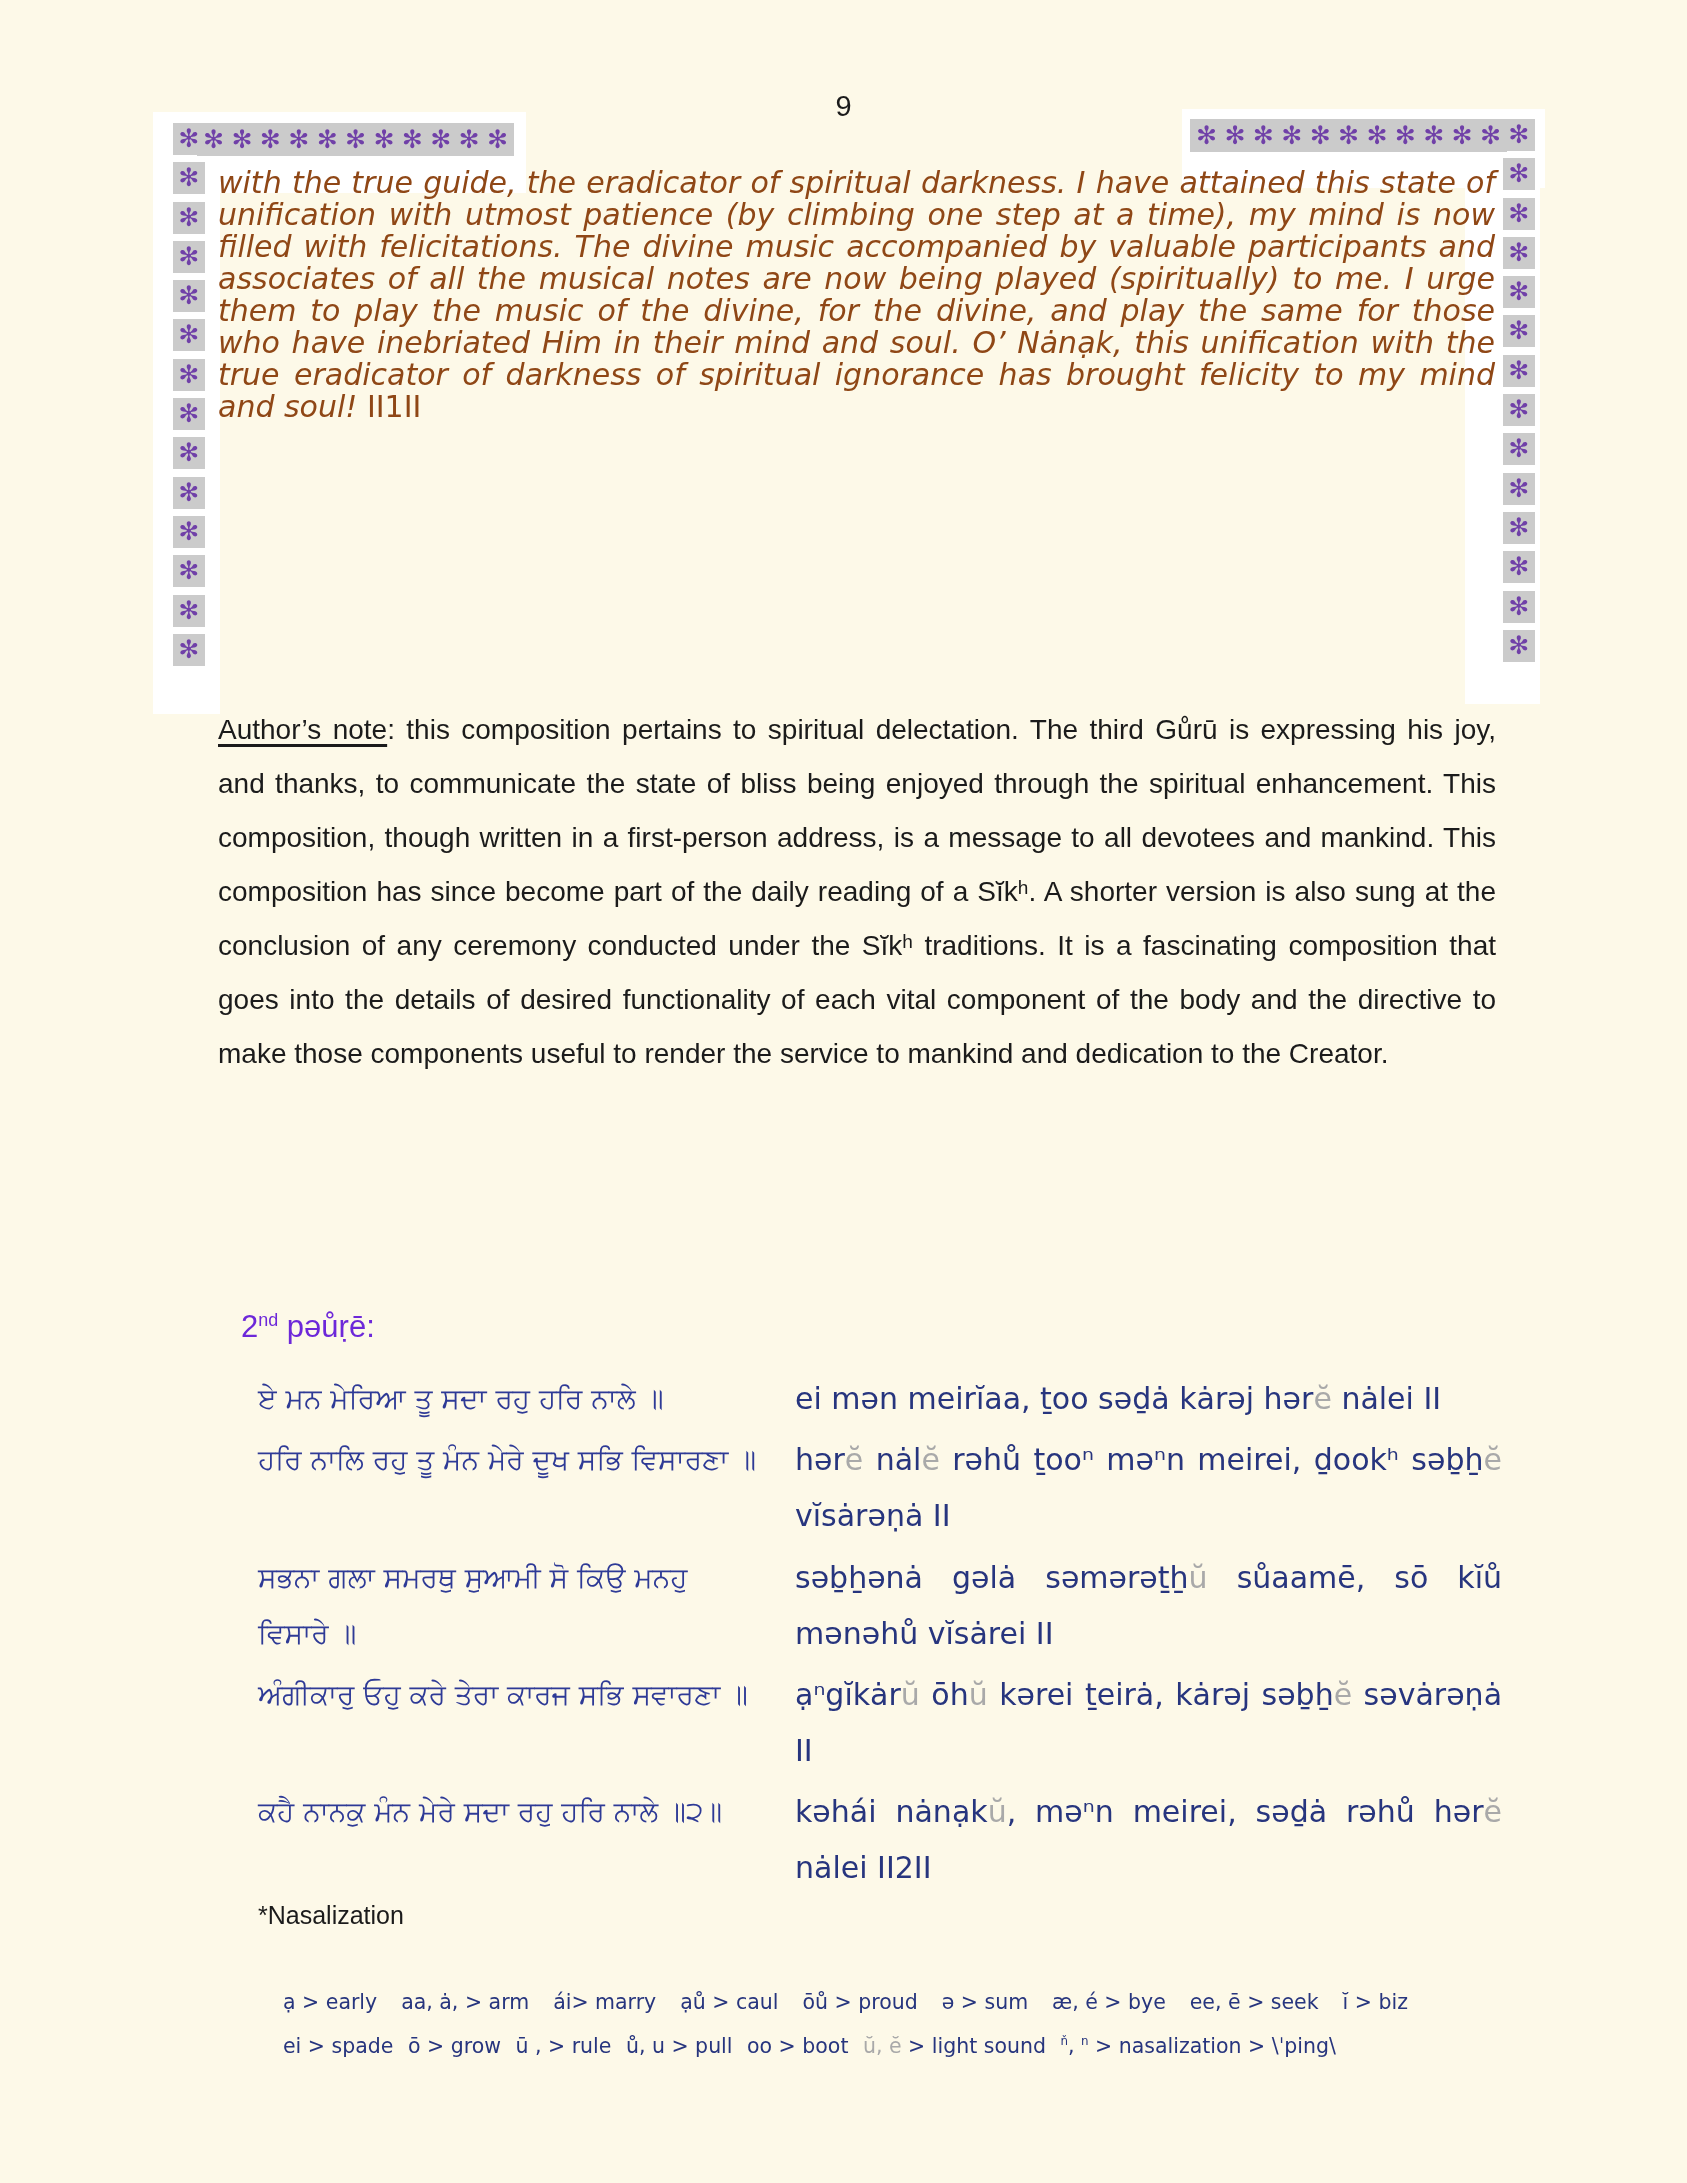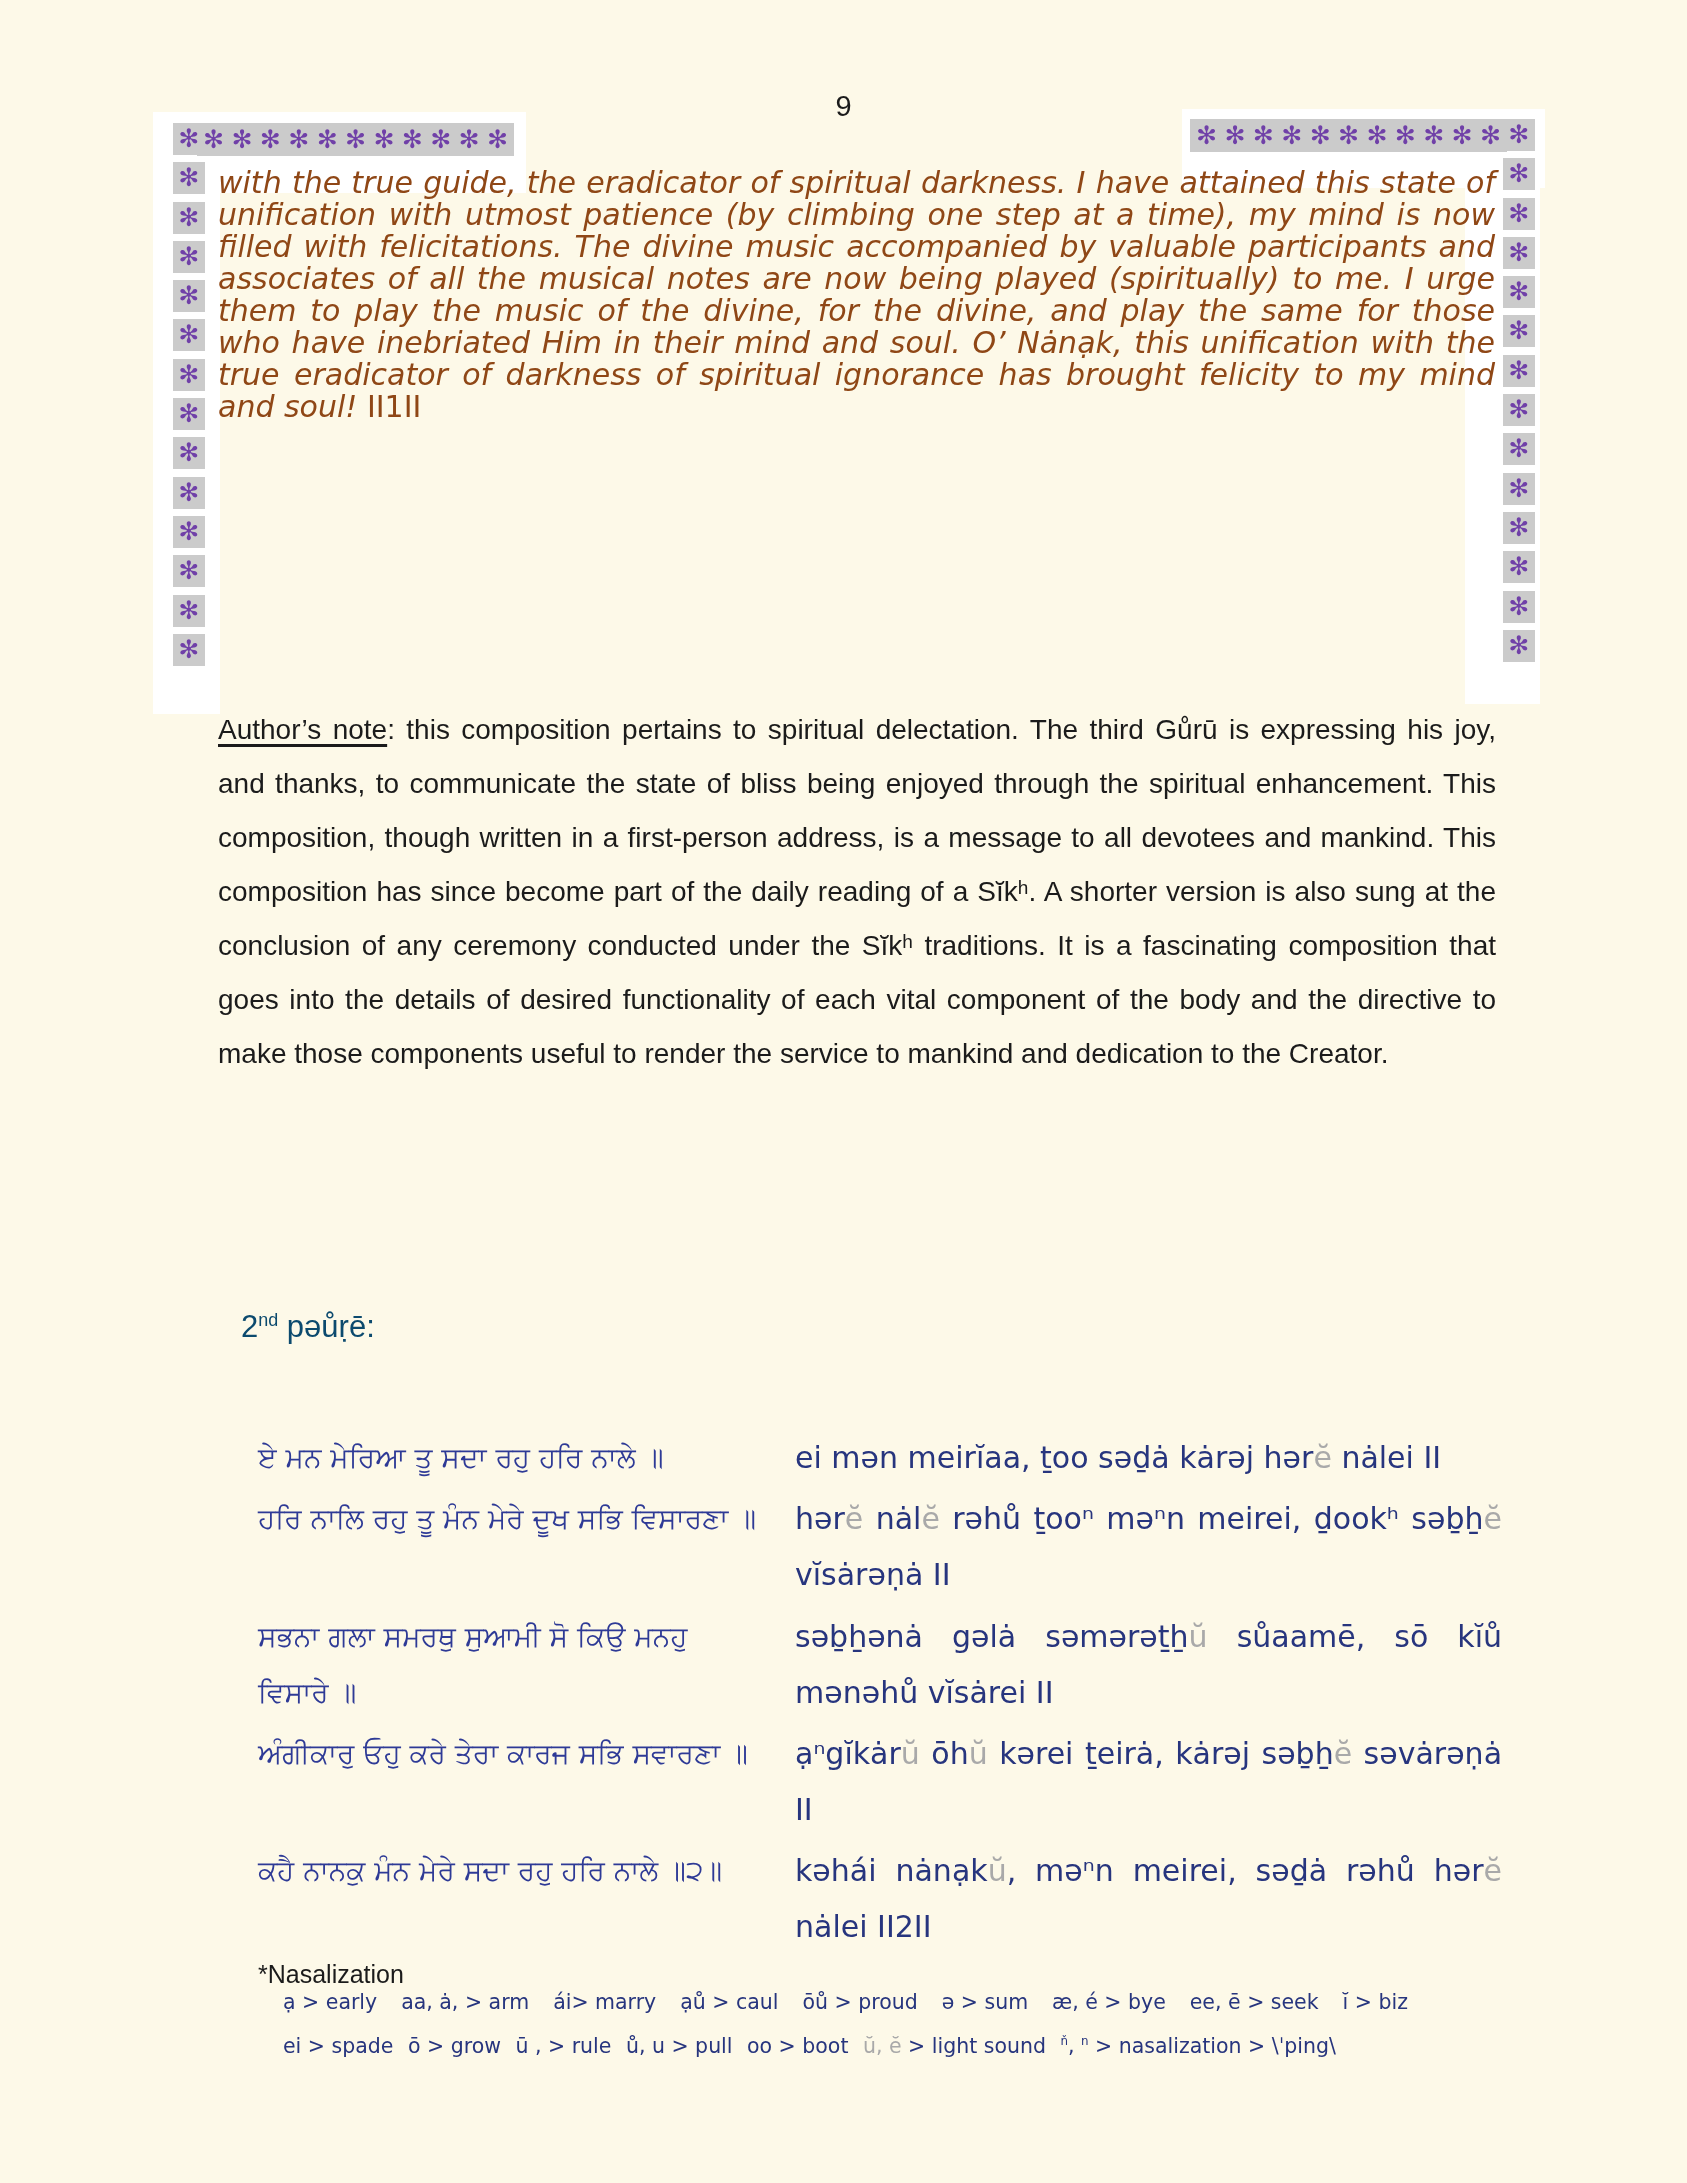--- a/index.html
+++ b/index.html
@@ -29,24 +29,24 @@
         font-size:30px;line-height:32px;color:#8f4716;text-align:justify;}
   .intro .it{font-style:italic;}
   .intro .mark{font-style:normal;}
   
   .note{position:absolute;left:218px;top:703px;width:1278px;margin:0;
         font-family:"Liberation Sans",sans-serif;
         font-size:28px;line-height:54px;color:#1b1b1b;text-align:justify;}
   .note-label{text-decoration:underline;text-decoration-thickness:2.6px;text-underline-offset:5.3px;}
   
   .pauri-heading{position:absolute;left:241px;top:1309px;margin:0;font-weight:normal;
-        font-family:"Liberation Sans",sans-serif;font-size:31px;color:#0c4a6e;}
+        font-family:"Liberation Sans",sans-serif;font-size:31px;color:#6d28d9;}
   sup{font-size:58%;line-height:0;}
   
-  .verse{position:absolute;left:258px;top:1430px;width:1244px;display:flex;
+  .verse{position:absolute;left:258px;top:1371px;width:1244px;display:flex;
         flex-direction:column;gap:5.3px;}
   .vrow{display:flex;gap:37px;}
   .gurmukhi{width:500px;flex:none;font-size:28px;line-height:56px;color:#2e3a96;}
   .latin{flex:1;font-size:30px;line-height:56px;color:#27357e;text-align:justify;}
   .light{color:#a9a9a9;}
   .footnote{margin-top:0;font-family:"Liberation Sans",sans-serif;
         font-size:25px;color:#1b1b1b;}
   
   .legend{position:absolute;left:283px;top:1990px;
         font-size:20.5px;color:#27357e;}

